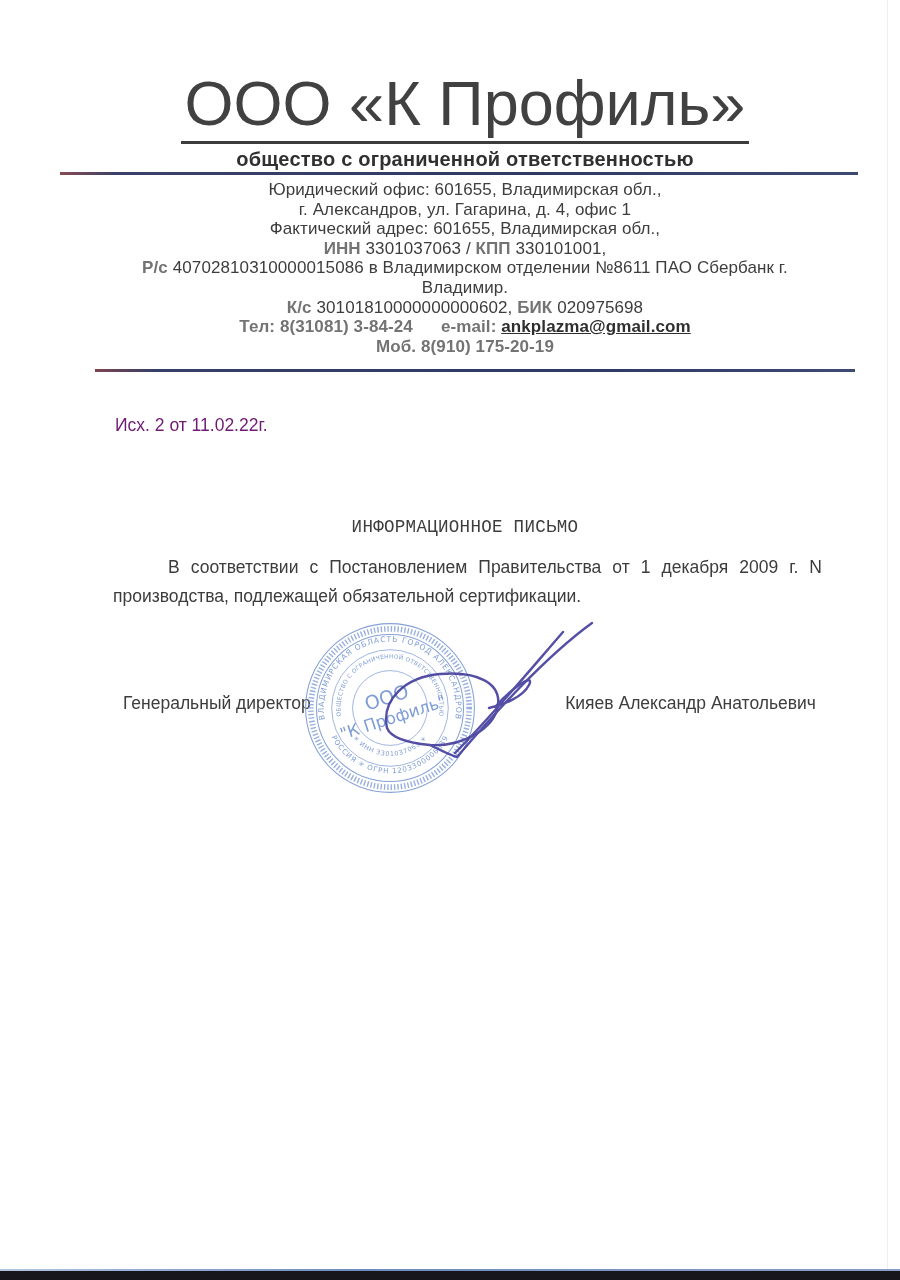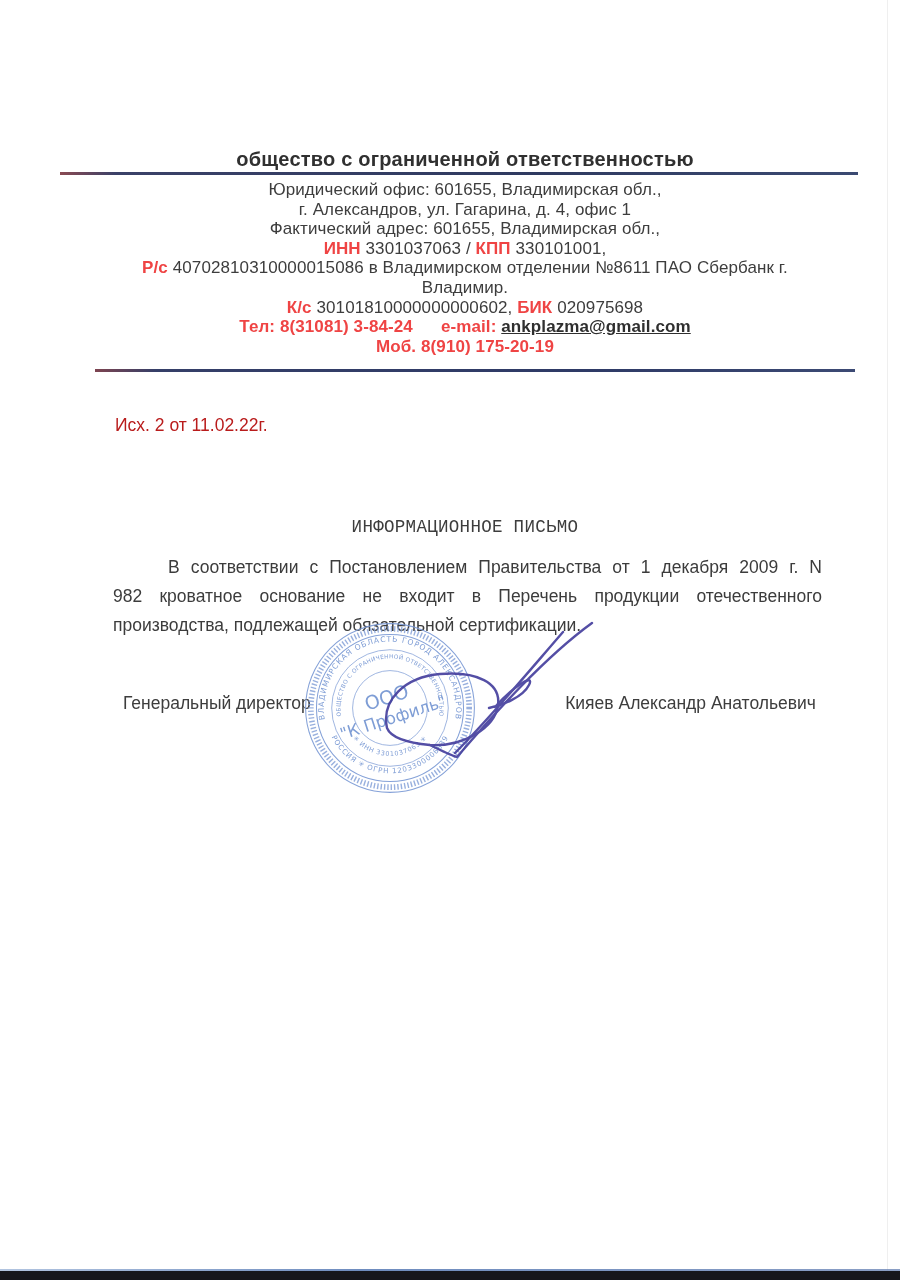--- a/index.html
+++ b/index.html
@@ -46,31 +46,31 @@
     position: absolute; top: 172px; left: 60px; width: 798px; height: 3px;
     background: linear-gradient(to right, #8a4a52, #3a4168 7%, #2f3a60 60%, #3b4a72);
   }
   .addr-block {
     top: 180px;
     font-size: 17px;
     line-height: 19.6px;
     color: #3d3d3d;
     letter-spacing: 0.1px;
   }
-  .addr-block b { color: #ef4444; }
+  .addr-block b { color: #737373; }
   .email-link { font-weight: bold; text-decoration: underline; color: #2f2f2f; }
   .tel-gap { display: inline-block; width: 28px; }
   .rule-2 {
     position: absolute; top: 369px; left: 95px; width: 760px; height: 3px;
     background: linear-gradient(to right, #7e4450, #353f68 8%, #2e3a66 65%, #3c4a74);
   }
 
   .ref-row { position: absolute; top: 415px; left: 115px; right: 70px;
     display: flex; justify-content: space-between; align-items: center;
-    font-size: 17.5px; color: #b91c1c; }
+    font-size: 17.5px; color: #701a75; }
   .addressee { text-align: right; line-height: 23px; }
 
   .letter-title { top: 517px; font-size: 17.5px; letter-spacing: 0.3px; color: #3d3d3d; font-family: Liberation Mono, monospace; }
 
   .letter-body {
     position: absolute; top: 553px; left: 113px; width: 709px;
     font-size: 17.5px; line-height: 29px; color: #3c3c3c;
   }
   .letter-body .jline { text-align: justify; text-align-last: justify; }
   .letter-body .jline.first { text-indent: 55px; }
@@ -81,20 +81,23 @@
     font-size: 17.5px; color: #3d3d3d; margin-left: 8px; }
 
   .stamp-wrap { position: absolute; left: 303px; top: 621px; width: 174px; height: 174px; opacity: .92; }
   .signature-wrap { position: absolute; left: 295px; top: 585px; width: 320px; height: 200px; }
 </style>
 </head>
 <body>
 
 <div class="page">
 
+  <div class="center-col company-title">
+    <span class="underlined">ООО «К Профиль»</span>
+  </div>
 
   <div class="center-col company-subtitle">общество с ограниченной ответственностью</div>
 
   <div class="rule-1"></div>
 
   <div class="center-col addr-block">
     <div>Юридический офис: 601655, Владимирская обл.,</div>
     <div>г. Александров, ул. Гагарина, д. 4, офис 1</div>
     <div>Фактический адрес: 601655, Владимирская обл.,</div>
     <div><b>ИНН</b><span> 3301037063 / </span><b>КПП</b><span> 330101001,</span></div>
@@ -108,21 +111,20 @@
   <div class="rule-2"></div>
 
   <div class="ref-row">
     <div>Исх. 2 от 11.02.22г.</div>
   </div>
 
   <div class="center-col letter-title">ИНФОРМАЦИОННОЕ ПИСЬМО</div>
 
   <div class="letter-body">
     <div class="jline first">В соответствии с Постановлением Правительства от 1 декабря 2009 г. N</div>
-    <div class="jline">982 кроватное основание не входит в Перечень продукции отечественного</div>
     <div class="lline">производства, подлежащей обязательной сертификации.</div>
   </div>
 
   <div class="sig-row">
     <div>Генеральный директор</div>
     <div>Кияев Александр Анатольевич</div>
   </div>
 
   <div class="stamp-wrap">
     <svg viewBox="0 0 200 200" width="174" height="174">

